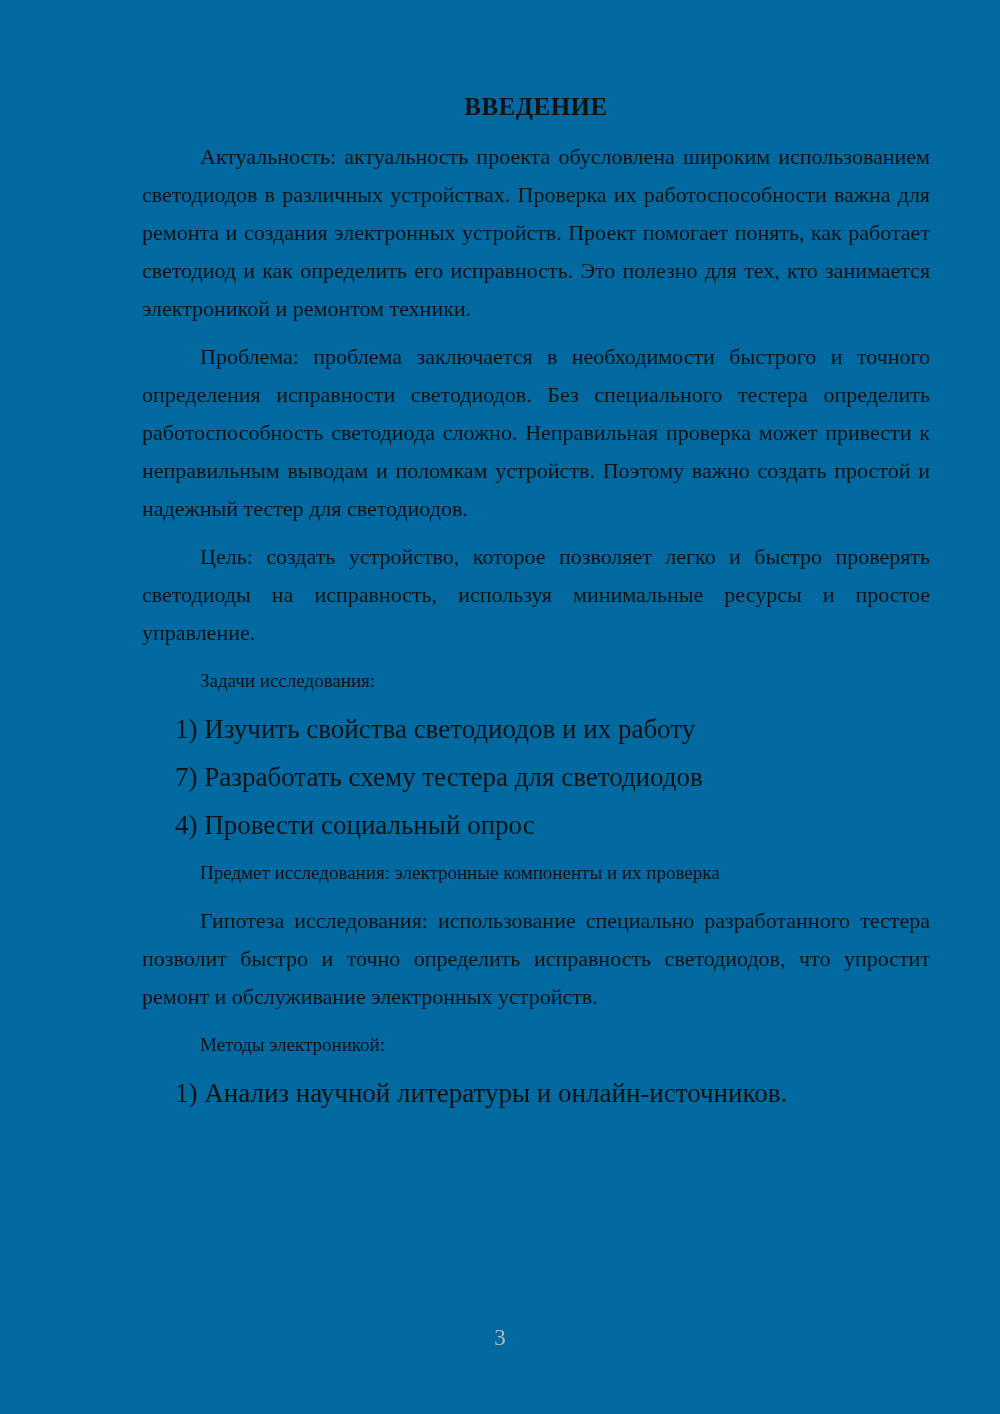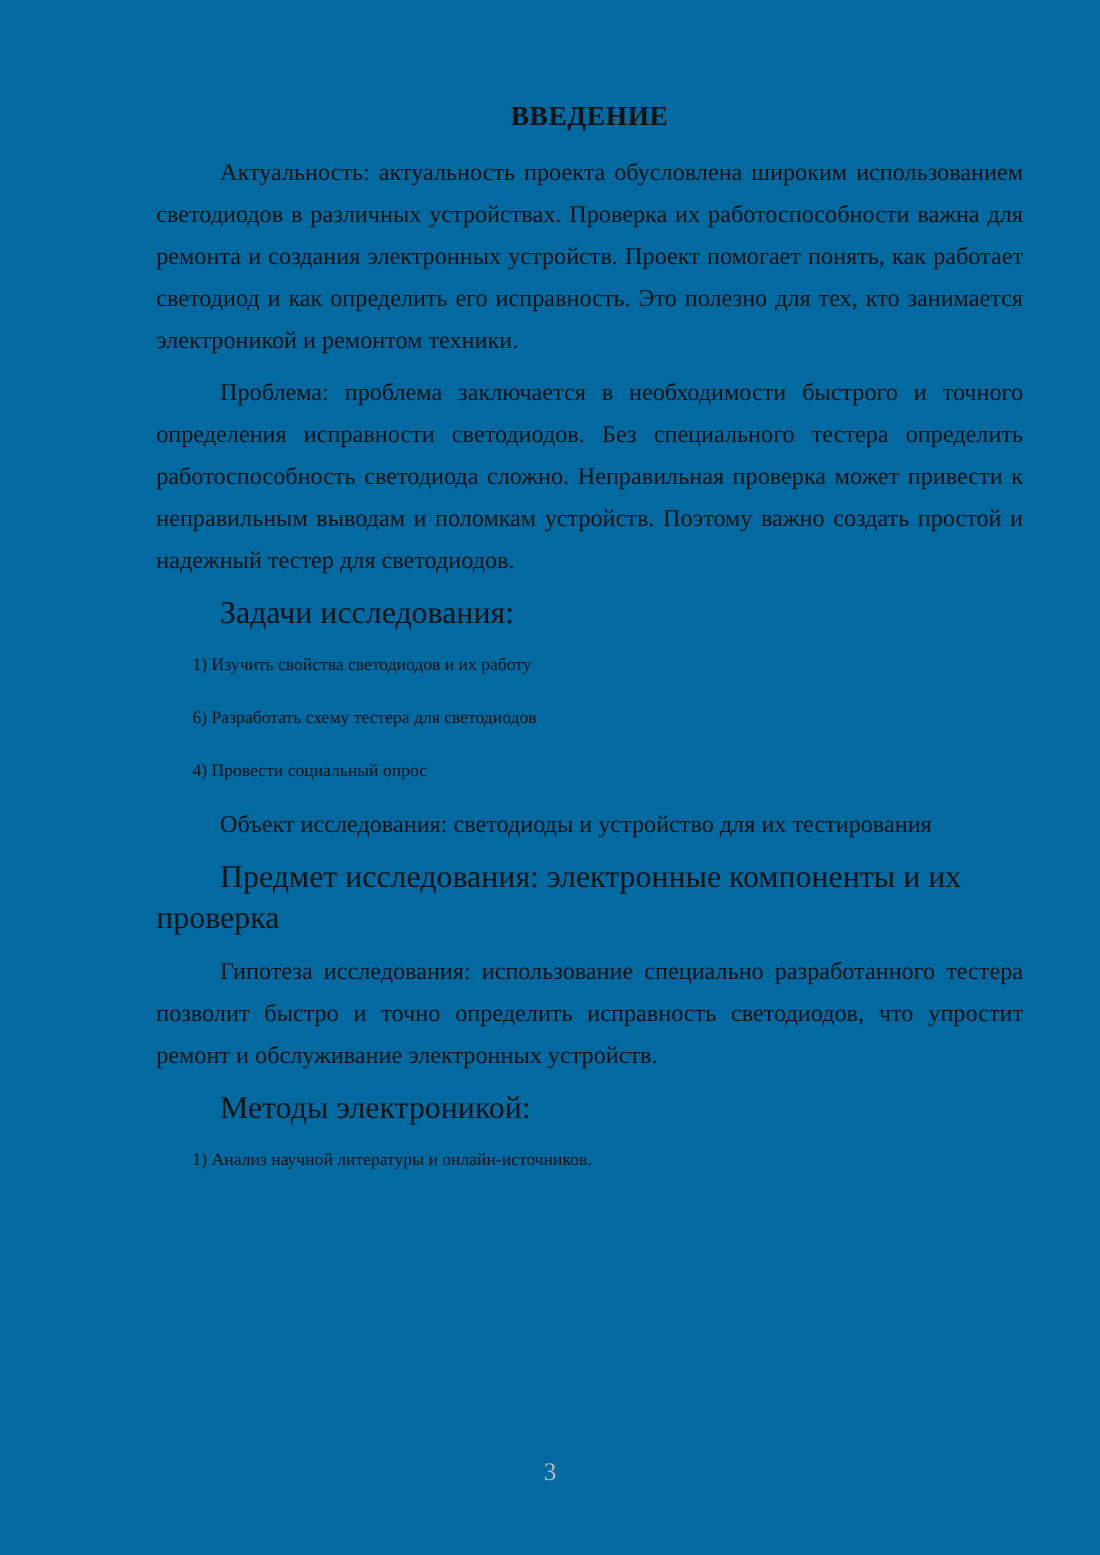--- a/index.html
+++ b/index.html
@@ -39,33 +39,33 @@
     text-align: justify;
     text-justify: inter-word;
     text-indent: 58px;
     margin: 0 0 10px 0;
     hyphens: none;
   }
   .para:last-of-type {
     margin-bottom: 0;
   }
   .lead-line {
-    font-size: 29px;
+    font-size: 19px;
     line-height: 38px;
     text-align: left;
     text-indent: 58px;
     margin: 0 0 10px 0;
   }
   .list {
     list-style: none;
     margin: 0 0 10px 0;
     padding: 0;
   }
   .list-item {
-    font-size: 16px;
+    font-size: 27px;
     line-height: 38px;
     text-align: left;
     padding-left: 33px;
     margin: 0 0 10px 0;
   }
   .page-number {
     position: absolute;
     left: 0;
     right: 0;
     top: 1325px;
@@ -81,30 +81,30 @@
 <div class="page">
 
   <div class="content">
 
     <h1 class="doc-title">ВВЕДЕНИЕ</h1>
 
     <p class="para">Актуальность: актуальность проекта обусловлена широким использованием светодиодов в различных устройствах. Проверка их работоспособности важна для ремонта и создания электронных устройств. Проект помогает понять, как работает светодиод и как определить его исправность. Это полезно для тех, кто занимается электроникой и ремонтом техники.</p>
 
     <p class="para">Проблема: проблема заключается в необходимости быстрого и точного определения исправности светодиодов. Без специального тестера определить работоспособность светодиода сложно. Неправильная проверка может привести к неправильным выводам и поломкам устройств. Поэтому важно создать простой и надежный тестер для светодиодов.</p>
 
+    <p class="para">Цель: создать устройство, которое позволяет легко и быстро проверять светодиоды на исправность, используя минимальные ресурсы и простое управление.</p>
 
     <p class="lead-line">Задачи исследования:</p>
 
     <ul class="list">
       <li class="list-item">1) Изучить свойства светодиодов и их работу</li>
-      <li class="list-item">6) Разработать схему тестера для светодиодов</li>
+      <li class="list-item">7) Разработать схему тестера для светодиодов</li>
       <li class="list-item">4) Провести социальный опрос</li>
     </ul>
 
-    <p class="para">Объект исследования: светодиоды и устройство для их тестирования</p>
 
     <p class="lead-line">Предмет исследования: электронные компоненты и их проверка</p>
 
     <p class="para">Гипотеза исследования: использование специально разработанного тестера позволит быстро и точно определить исправность светодиодов, что упростит ремонт и обслуживание электронных устройств.</p>
 
     <p class="lead-line">Методы электроникой:</p>
 
     <ul class="list">
       <li class="list-item">1) Анализ научной литературы и онлайн-источников.</li>
     </ul>

